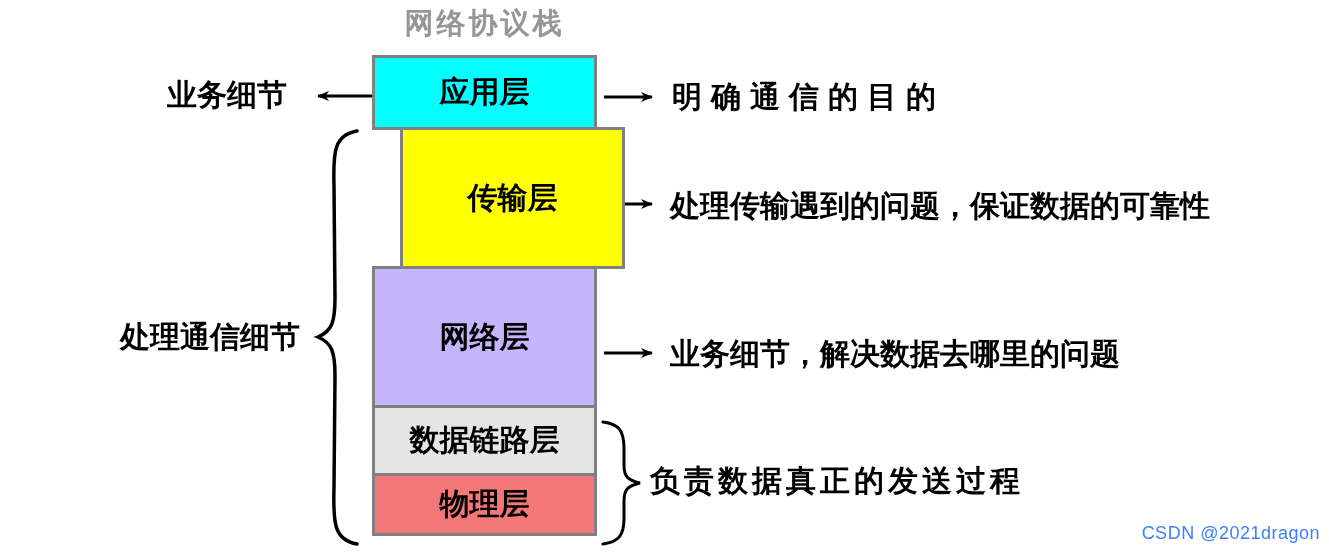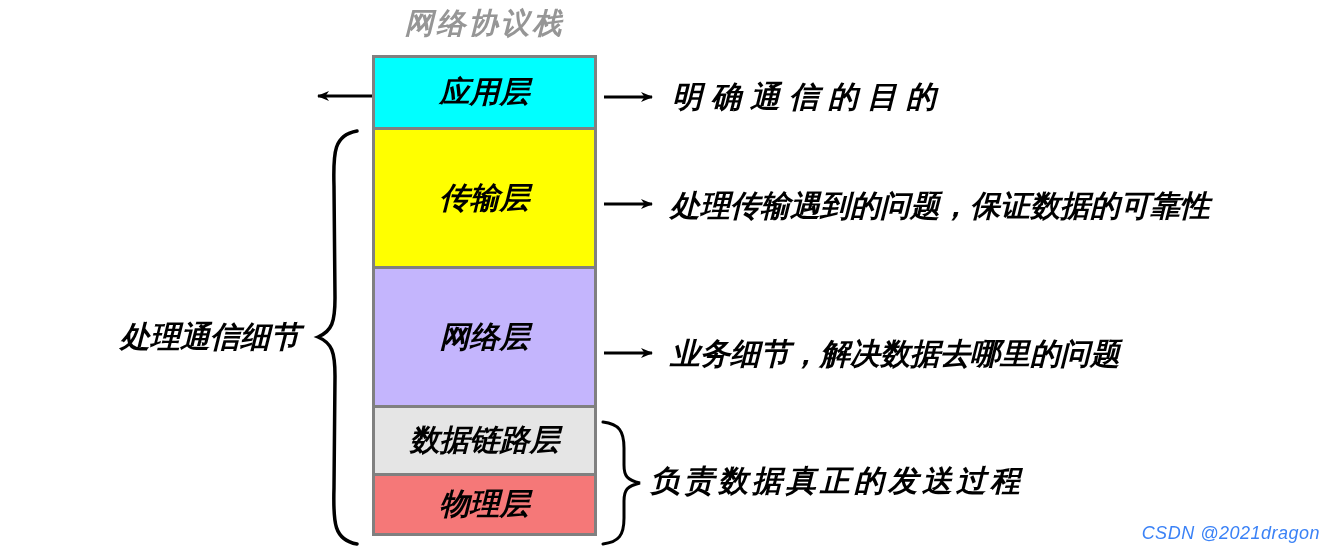--- a/index.html
+++ b/index.html
@@ -7,21 +7,20 @@
     padding: 0;
     background: #ffffff;
     font-family: "DejaVu Serif", "Liberation Serif", serif;
   }
   #canvas {
     position: relative;
     width: 1329px;
     height: 556px;
     background: #ffffff;
     overflow: hidden;
-    font-style: italic;
   }
   .abs { position: absolute; }
   #overlay {
     position: absolute;
     left: 0; top: 0;
     width: 1329px;
     height: 556px;
     pointer-events: none;
   }
   .diagram-title {
@@ -110,34 +109,35 @@
              L 624 518
              C 624 535, 619 542, 603 544" fill="none" stroke="#000" stroke-width="3" stroke-linecap="round"></path>
   </svg>
 
   <div class="abs diagram-title">网络协议栈</div>
 
   <div class="abs stack">
     <div class="layer h-app" style="background-color: rgb(0, 255, 255);">
       <span>应用层</span>
     </div>
-    <div class="layer h-trans" style="background-color: rgb(255, 255, 0);">
+    <div class="layer h-trans" style="background-color: rgb(255, 255, 0); margin-left: 28px;">
       <span>传输层</span>
     </div>
     <div class="layer h-net" style="background-color: #c4b5fd;">
       <span>网络层</span>
     </div>
     <div class="layer h-link" style="background-color: #e5e5e5;">
       <span>数据链路层</span>
     </div>
     <div class="layer h-phys" style="background-color: rgb(245, 120, 120);">
       <span>物理层</span>
     </div>
   </div>
 
+  <div class="abs note note-business">业务细节</div>
   <div class="abs note note-comm-detail">处理通信细节</div>
 
   <div class="abs note note-app">明确通信的目的</div>
   <div class="abs note note-transport">处理传输遇到的问题，保证数据的可靠性</div>
   <div class="abs note note-network">业务细节，解决数据去哪里的问题</div>
   <div class="abs note note-link-physical">负责数据真正的发送过程</div>
 
   <div class="abs watermark">CSDN @2021dragon</div>
 
 </div>

